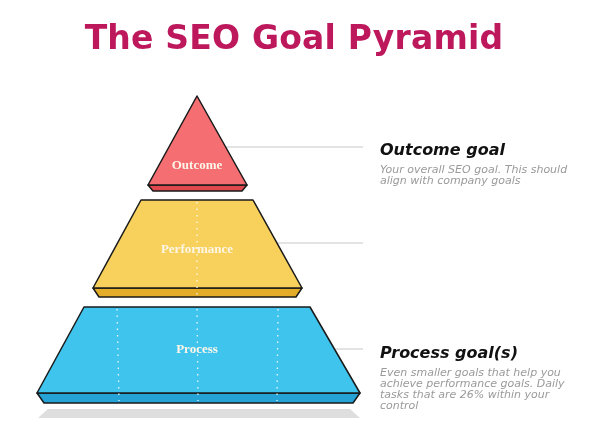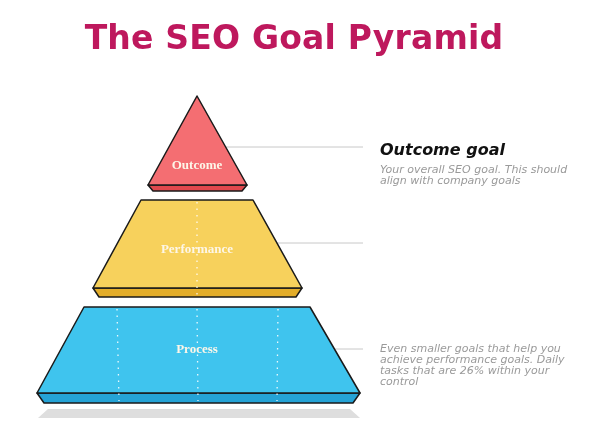--- a/index.html
+++ b/index.html
@@ -50,14 +50,15 @@
 
 <div class="desc" style="top:140px;">
   <div class="h">Outcome goal</div>
   <div class="t">Your overall SEO goal. This should align with company goals</div>
 </div>
 
 <div class="desc" style="top:236px;">
 </div>
 
 <div class="desc" style="top:343px;">
+  <div class="h">Process goal(s)</div>
   <div class="t">Even smaller goals that help you achieve performance goals. Daily tasks that are 26% within your control</div>
 </div>
 
 </body></html>

